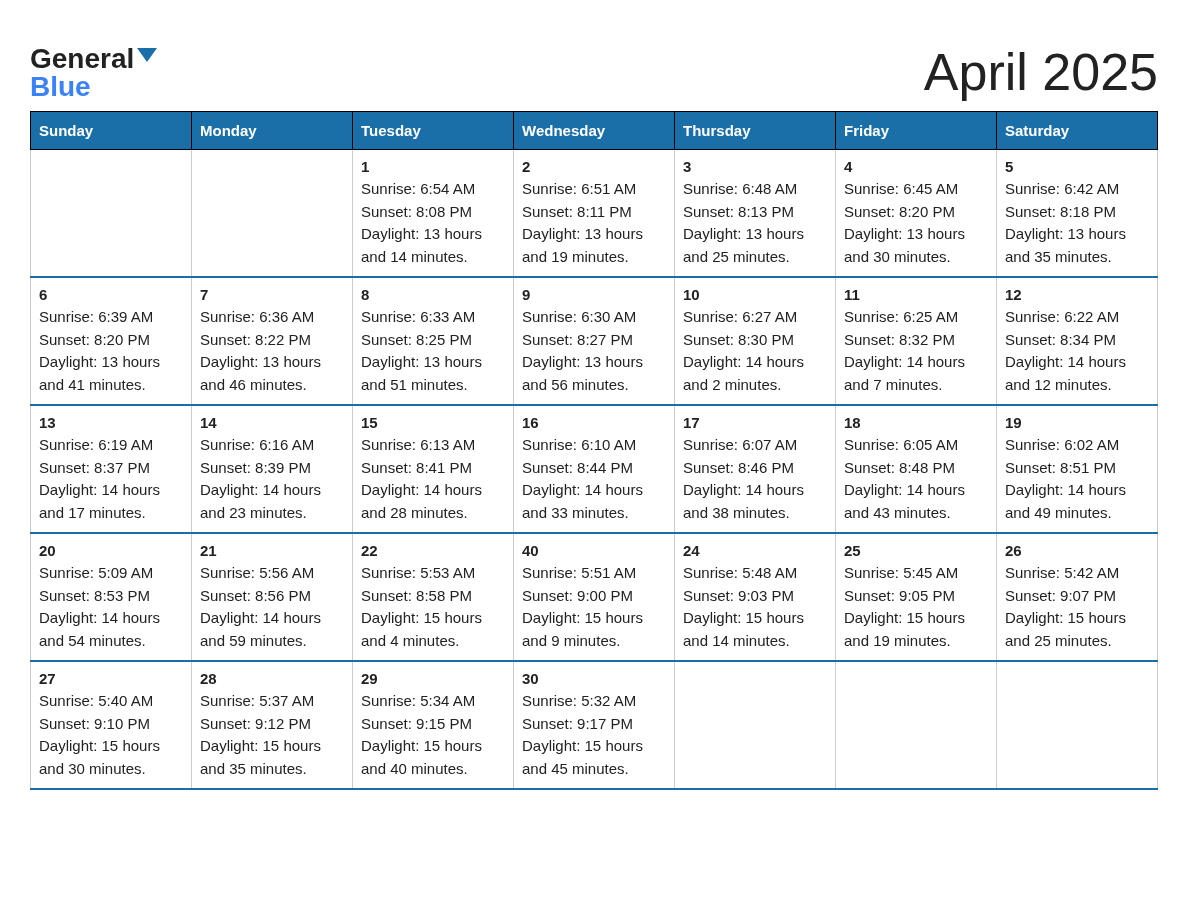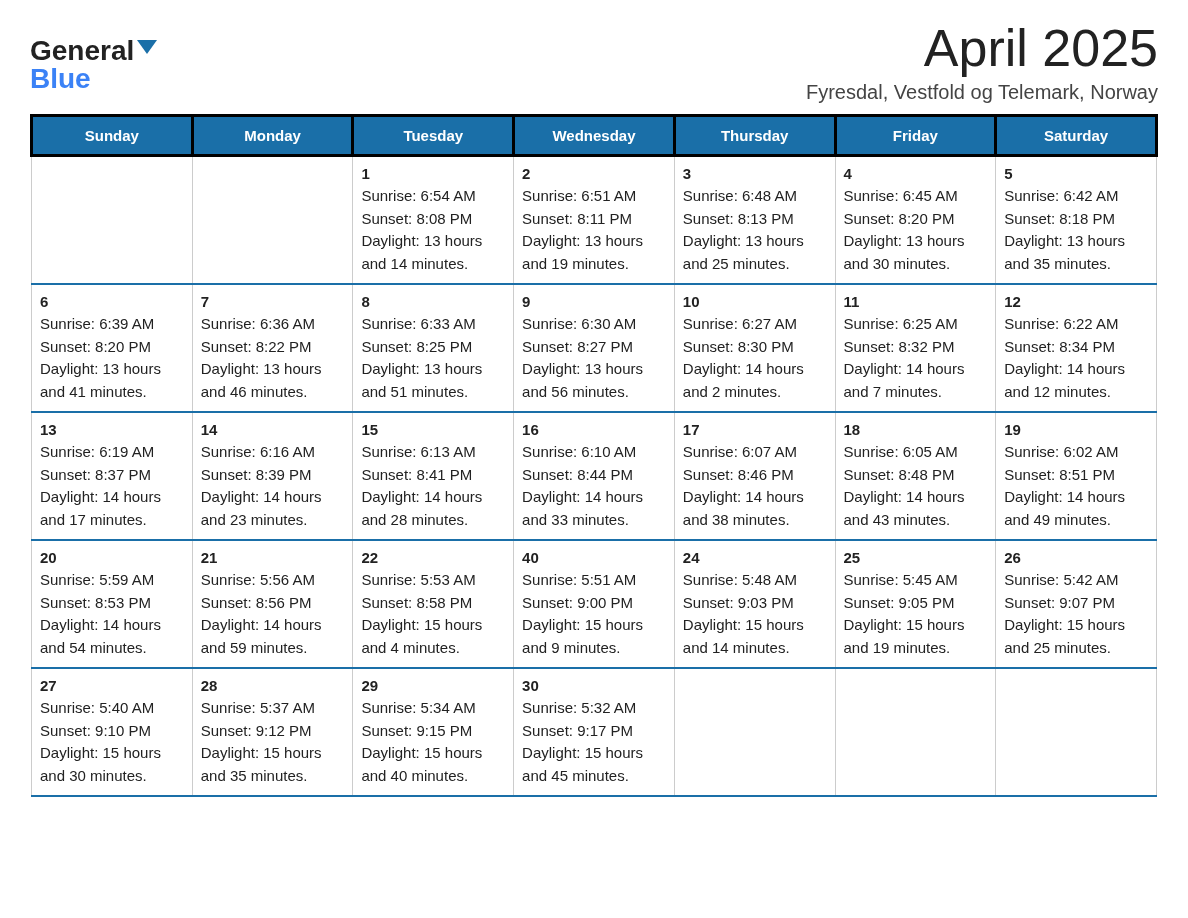--- a/index.html
+++ b/index.html
@@ -7,22 +7,23 @@
       font-family: Arial, Helvetica, sans-serif;
       background: #fff;
       color: #222;
       width: 1188px;
       min-height: 918px;
       padding: 20px 30px 30px 30px;
     }
     .header-area {
       display: flex;
       justify-content: space-between;
-      align-items: center;
+      align-items: flex-end;
       margin-bottom: 10px;
+      margin-top: 20px;
     }
     .logo {
       display: flex;
       flex-direction: column;
       align-items: flex-start;
       padding-top: 5px;
     }
     .logo-text {
       font-size: 28px;
       font-weight: bold;
@@ -61,22 +62,22 @@
       margin-top: 10px;
     }
     .calendar thead tr {
       background-color: #1a6fa8;
       color: #fff;
     }
     .calendar thead th {
       padding: 10px 8px;
       font-size: 15px;
       font-weight: bold;
-      text-align: center;
-      border: 3px solid #000000;
+      text-align: left;
+      border: 1px solid #000000;
     }
     .calendar tbody td {
       vertical-align: top;
       padding: 8px 8px;
       font-size: 13px;
       border: 1px solid #ccc;
       width: 14.28%;
       min-height: 100px;
       color: #222;
     }
@@ -104,21 +105,20 @@
 <div class="header-area">
   <div class="logo">
     <div style="display:flex; align-items:center;">
       <span class="logo-text">General</span>
       <span class="logo-triangle"></span>
     </div>
     <span class="logo-text" style="color:#3b82f6; font-size:28px; font-weight:bold;">Blue</span>
   </div>
   <div class="title-area">
     <div class="page-title">April 2025</div>
-    <div class="subtitle">Fyresdal, Vestfold og Telemark, Norway</div>
   </div>
 </div>
 
 <table class="calendar">
   <thead>
     <tr>
       <th>Sunday</th>
       <th>Monday</th>
       <th>Tuesday</th>
       <th>Wednesday</th>
@@ -265,21 +265,21 @@
           <span class="day-num">19</span>
           <div class="day-info" style="white-space: pre-line;">Sunrise: 6:02 AM
 Sunset: 8:51 PM
 Daylight: 14 hours
 and 49 minutes.</div>
         </td>
       </tr>
       <tr>
         <td>
           <span class="day-num">20</span>
-          <div class="day-info" style="white-space: pre-line;">Sunrise: 5:59 AM
+          <div class="day-info" style="white-space: pre-line;">Sunrise: 5:09 AM
 Sunset: 8:53 PM
 Daylight: 14 hours
 and 54 minutes.</div>
         </td>
         <td>
           <span class="day-num">21</span>
           <div class="day-info" style="white-space: pre-line;">Sunrise: 5:56 AM
 Sunset: 8:56 PM
 Daylight: 14 hours
 and 59 minutes.</div>

